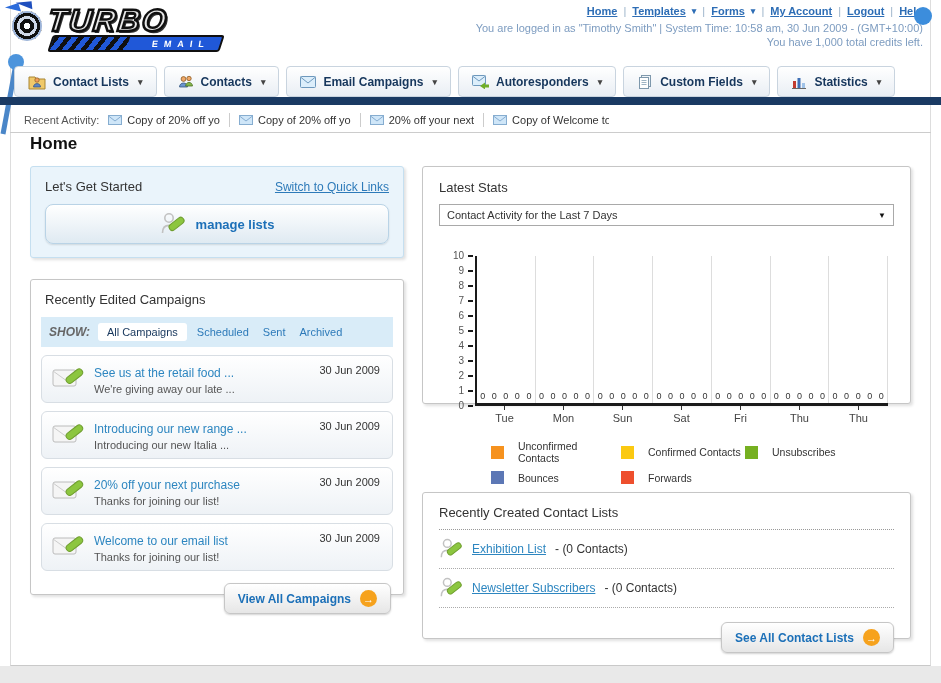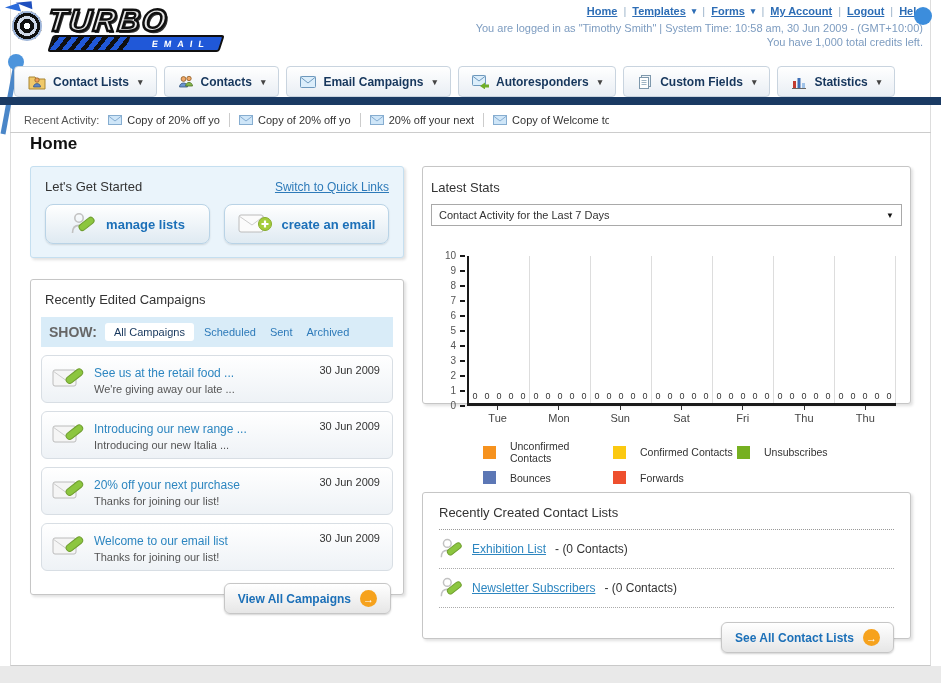--- a/index.html
+++ b/index.html
@@ -66,38 +66,38 @@
   .gs-head { display:flex; justify-content:space-between; align-items:baseline; }
   .gs-link { font-size:12px; color:#2d7ab9; text-decoration:underline; cursor:pointer; }
   .gs-buttons { display:flex; gap:14px; margin-top:10px; }
   .gs-btn { flex:1; height:40px; display:flex; align-items:center; justify-content:center; gap:10px;
       background:linear-gradient(#ffffff,#dfeaf2); border:1px solid #b9d3e6; border-radius:8px;
       box-shadow:0 1px 2px rgba(0,0,0,0.12); font-size:13px; font-weight:bold; color:#1c70b8; cursor:pointer; }
 
   .campaigns-panel { top:279px; left:30px; width:374px; height:316px; padding:12px 0 0 0; }
   .campaigns-panel .panel-title { padding:0 14px; }
   .show-bar { margin:10px 10px 0 10px; background:#d9ecf8; padding:6px 8px; display:flex; align-items:center; font-size:11px; }
-  .show-label { font-size:14px; font-weight:bold; color:#666; margin-right:8px; }
+  .show-label { font-size:12px; font-weight:bold; color:#666; margin-right:8px;font-style:italic; }
   .show-tab { color:#2d7ab9; cursor:pointer; margin-right:14px; text-decoration:none; }
   .show-tab.active { background:#fff; color:#16365c; padding:3px 9px; border-radius:3px; margin-right:10px; }
   .camp-item { position:relative; margin:8px 10px 0 10px; min-height:45px; border:1px solid #d8dee4; border-radius:6px;
       background:linear-gradient(#ffffff,#eef2f6); padding:7px 10px 7px 52px; }
   .camp-item .icon { position:absolute; left:10px; top:8px; }
   .camp-title { font-size:12px; color:#2d86c0; text-decoration:none; cursor:pointer; display:inline-block; }
   .camp-sub { font-size:11px; color:#555; margin-top:2px; }
   .camp-date { position:absolute; right:12px; top:8px; font-size:11px; color:#333; }
   .camp-footer { display:flex; justify-content:flex-end; margin:12px 12px 0 0; }
 
   .cta-btn { display:inline-flex; align-items:center; gap:9px; padding:6px 13px;
       background:linear-gradient(#ffffff,#e6e6e6); border:1px solid #c6c6c6; border-radius:6px;
       box-shadow:0 1px 2px rgba(0,0,0,0.18); font-size:12px; font-weight:bold; color:#1c70b8; cursor:pointer; }
   .arrow-circle { width:17px; height:17px; border-radius:50%; background:#f6a21d; color:#fff;
       display:inline-flex; align-items:center; justify-content:center; font-size:11px; font-weight:bold; }
 
-  .stats-panel { top:166px; left:422px; width:489px; height:238px; padding:13px 8px; }
+  .stats-panel { top:166px; left:422px; width:489px; height:238px; padding:13px 16px; }
   .stats-select { margin-top:9px; height:22px; border:1px solid #a9a9a9; background:#fff; display:flex;
       align-items:center; justify-content:space-between; padding:0 7px; font-size:11px; color:#333; cursor:pointer; }
   .stats-select .sel-arrow { font-size:8px; color:#111; }
 
   .chart-wrap { position:relative; margin:30px 6px 0 36px; }
   .plot { position:relative; display:flex; height:150px; border-left:2px solid #1a1a1a; border-bottom:3px solid #1a1a1a; }
   .day-group { flex:1; position:relative; }
   .day-group.sep { border-left:1px solid #ddd; }
   .day-group.last { border-right:1px solid #ddd; }
   .zeros { position:absolute; left:0; right:0; bottom:2px; display:flex; justify-content:space-around;
@@ -290,31 +290,20 @@
     <div class="gs-buttons">
       <div class="gs-btn">
         <span>
           <svg width="26" height="26" viewBox="0 0 26 26">
             <circle cx="9" cy="7" r="4.2" fill="none" stroke="#c2c2c2" stroke-width="1.6"></circle>
             <path d="M2.5 22c0-5 2.8-7.6 6.5-7.6 2 0 3.6.8 4.8 2" fill="none" stroke="#c2c2c2" stroke-width="1.6"></path>
             <rect x="8" y="10" width="17" height="6.5" rx="3" fill="#8cc63f" stroke="#6f9e2f" transform="rotate(-38 16 13)"></rect>
           </svg>
           </span>
         <span>manage lists</span>
-      </div>
-      <div class="gs-btn">
-        <span>
-          <svg width="34" height="22" viewBox="0 0 34 22">
-            <rect x="1" y="2" width="24" height="17" rx="2" fill="#fbfbfb" stroke="#bcbcbc"></rect>
-            <path d="M1 3l13 9 12-9" fill="none" stroke="#cccccc"></path>
-            <circle cx="27" cy="11" r="6.5" fill="#a4cd3c" stroke="#86ab2d"></circle>
-            <path d="M27 7.5v7M23.5 11h7" stroke="#fff" stroke-width="2.2"></path>
-          </svg>
-          </span>
-        <span>create an email</span>
       </div>
     </div>
   </div>
 
   <div class="panel campaigns-panel">
     <div class="panel-title">Recently Edited Campaigns</div>
     <div class="show-bar">
       <span class="show-label">SHOW:</span>
       <a class="show-tab active">All Campaigns</a>
       <a class="show-tab">Scheduled</a>

